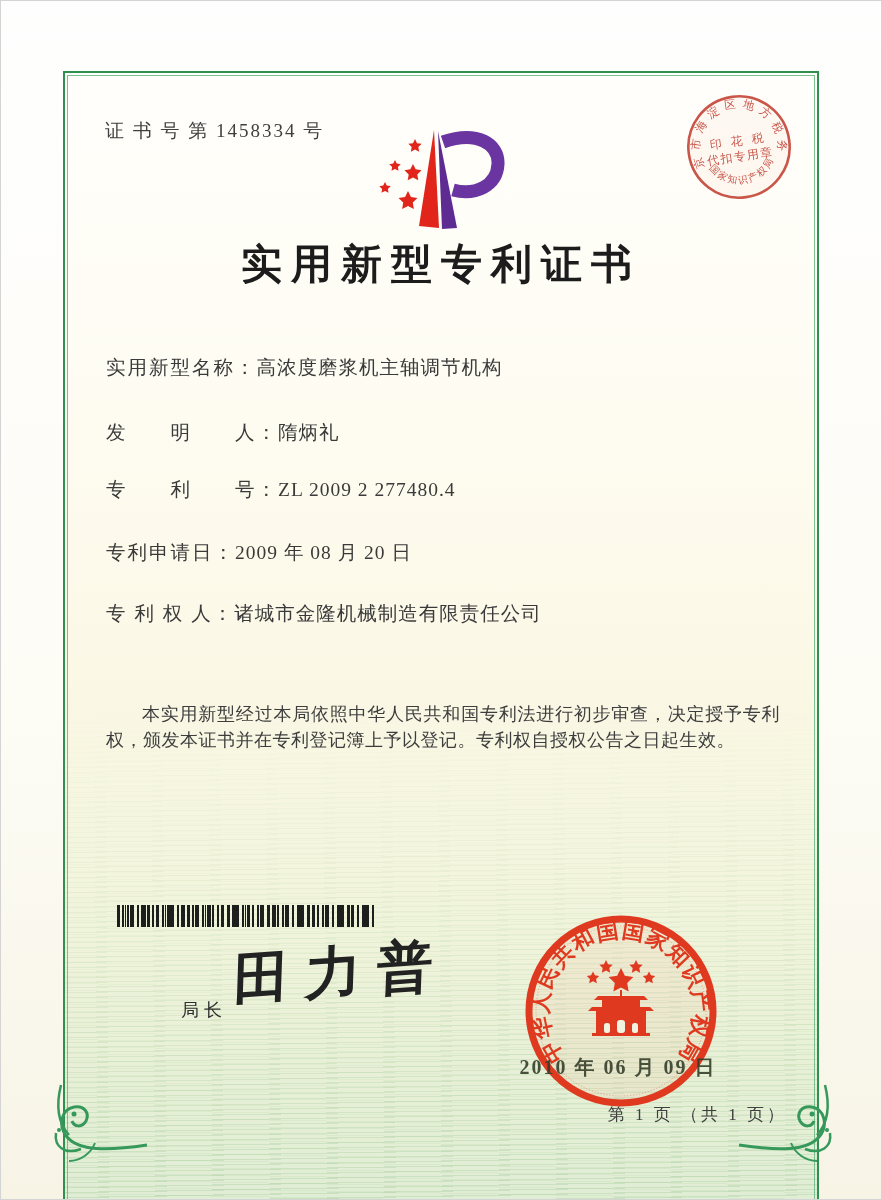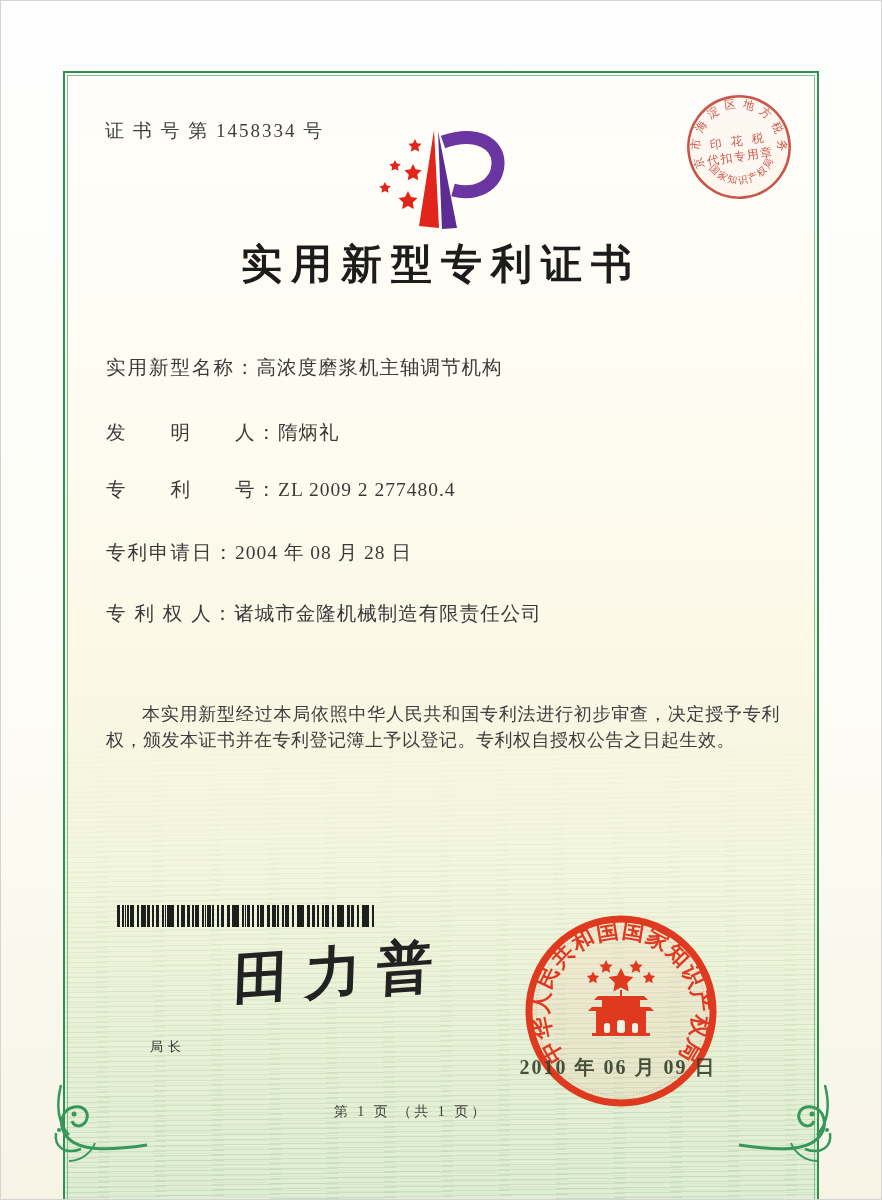--- a/index.html
+++ b/index.html
@@ -40,33 +40,33 @@
     color:#3d3d3d;text-align:justify;letter-spacing:.5px;
   }
   .body-text p{margin:0;text-indent:2em;}
   .barcode{
     position:absolute;left:52px;top:832px;width:258px;height:22px;
     background:
       repeating-linear-gradient(90deg,#1c1f1c 0 2px,transparent 2px 5px),
       repeating-linear-gradient(90deg,#1c1f1c 0 1px,transparent 1px 8px),
       repeating-linear-gradient(90deg,#1c1f1c 0 3px,transparent 3px 13px);
   }
-  .sig-title{position:absolute;left:85px;top:925px;font-size:13px;letter-spacing:5px;color:#2e2e2e;margin-top:40px;}
+  .sig-title{position:absolute;left:116px;top:925px;font-size:18px;letter-spacing:5px;color:#2e2e2e;}
   .sig-name{
     position:absolute;left:168px;top:860px;width:280px;font-size:56px;font-weight:bold;
     letter-spacing:16px;color:#222;transform:rotate(-4deg) skewX(-6deg);white-space:nowrap;
   }
   .seal{position:absolute;left:441px;top:823px;}
   .seal-date{
     position:absolute;left:408px;top:981px;width:290px;text-align:center;
     font-size:20px;font-weight:bold;letter-spacing:2px;color:rgba(52,62,42,0.9);
   }
   .page-footer{
-    position:absolute;left:0;top:1030px;width:100%;text-align:center;
-    font-size:14px;letter-spacing:3px;color:#3e3e3e;transform:translateX(-30px);
+    position:absolute;left:0;top:1030px;width:100%;text-align:right;
+    font-size:17px;letter-spacing:3px;color:#3e3e3e;transform:translateX(-30px);
   }
   .flourish{position:absolute;top:1008px;}
   .flourish.left{left:-18px;}
   .flourish.right{left:664px;transform:scaleX(-1);}
   svg text{font-family:"Liberation Serif","DejaVu Serif",serif;}
 </style>
 </head>
 <body>
 
 <div class="page">
@@ -112,21 +112,21 @@
     <div class="field" style="top:281px">
       <span class="flabel">实用新型名称：</span><span class="fvalue">高浓度磨浆机主轴调节机构</span>
     </div>
     <div class="field" style="top:346px">
       <span class="flabel">发　　明　　人：</span><span class="fvalue">隋炳礼</span>
     </div>
     <div class="field" style="top:403px">
       <span class="flabel">专　　利　　号：</span><span class="fvalue">ZL 2009 2 277480.4</span>
     </div>
     <div class="field" style="top:466px">
-      <span class="flabel">专利申请日：</span><span class="fvalue">2004 年 08 月 28 日</span>
+      <span class="flabel">专利申请日：</span><span class="fvalue">2009 年 08 月 20 日</span>
     </div>
     <div class="field" style="top:527px">
       <span class="flabel">专 利 权 人：</span><span class="fvalue">诸城市金隆机械制造有限责任公司</span>
     </div>
 
     <div class="body-text">
       <p>本实用新型经过本局依照中华人民共和国专利法进行初步审查，决定授予专利权，颁发本证书并在专利登记簿上予以登记。专利权自授权公告之日起生效。</p>
     </div>
 
     <div class="barcode"></div>

